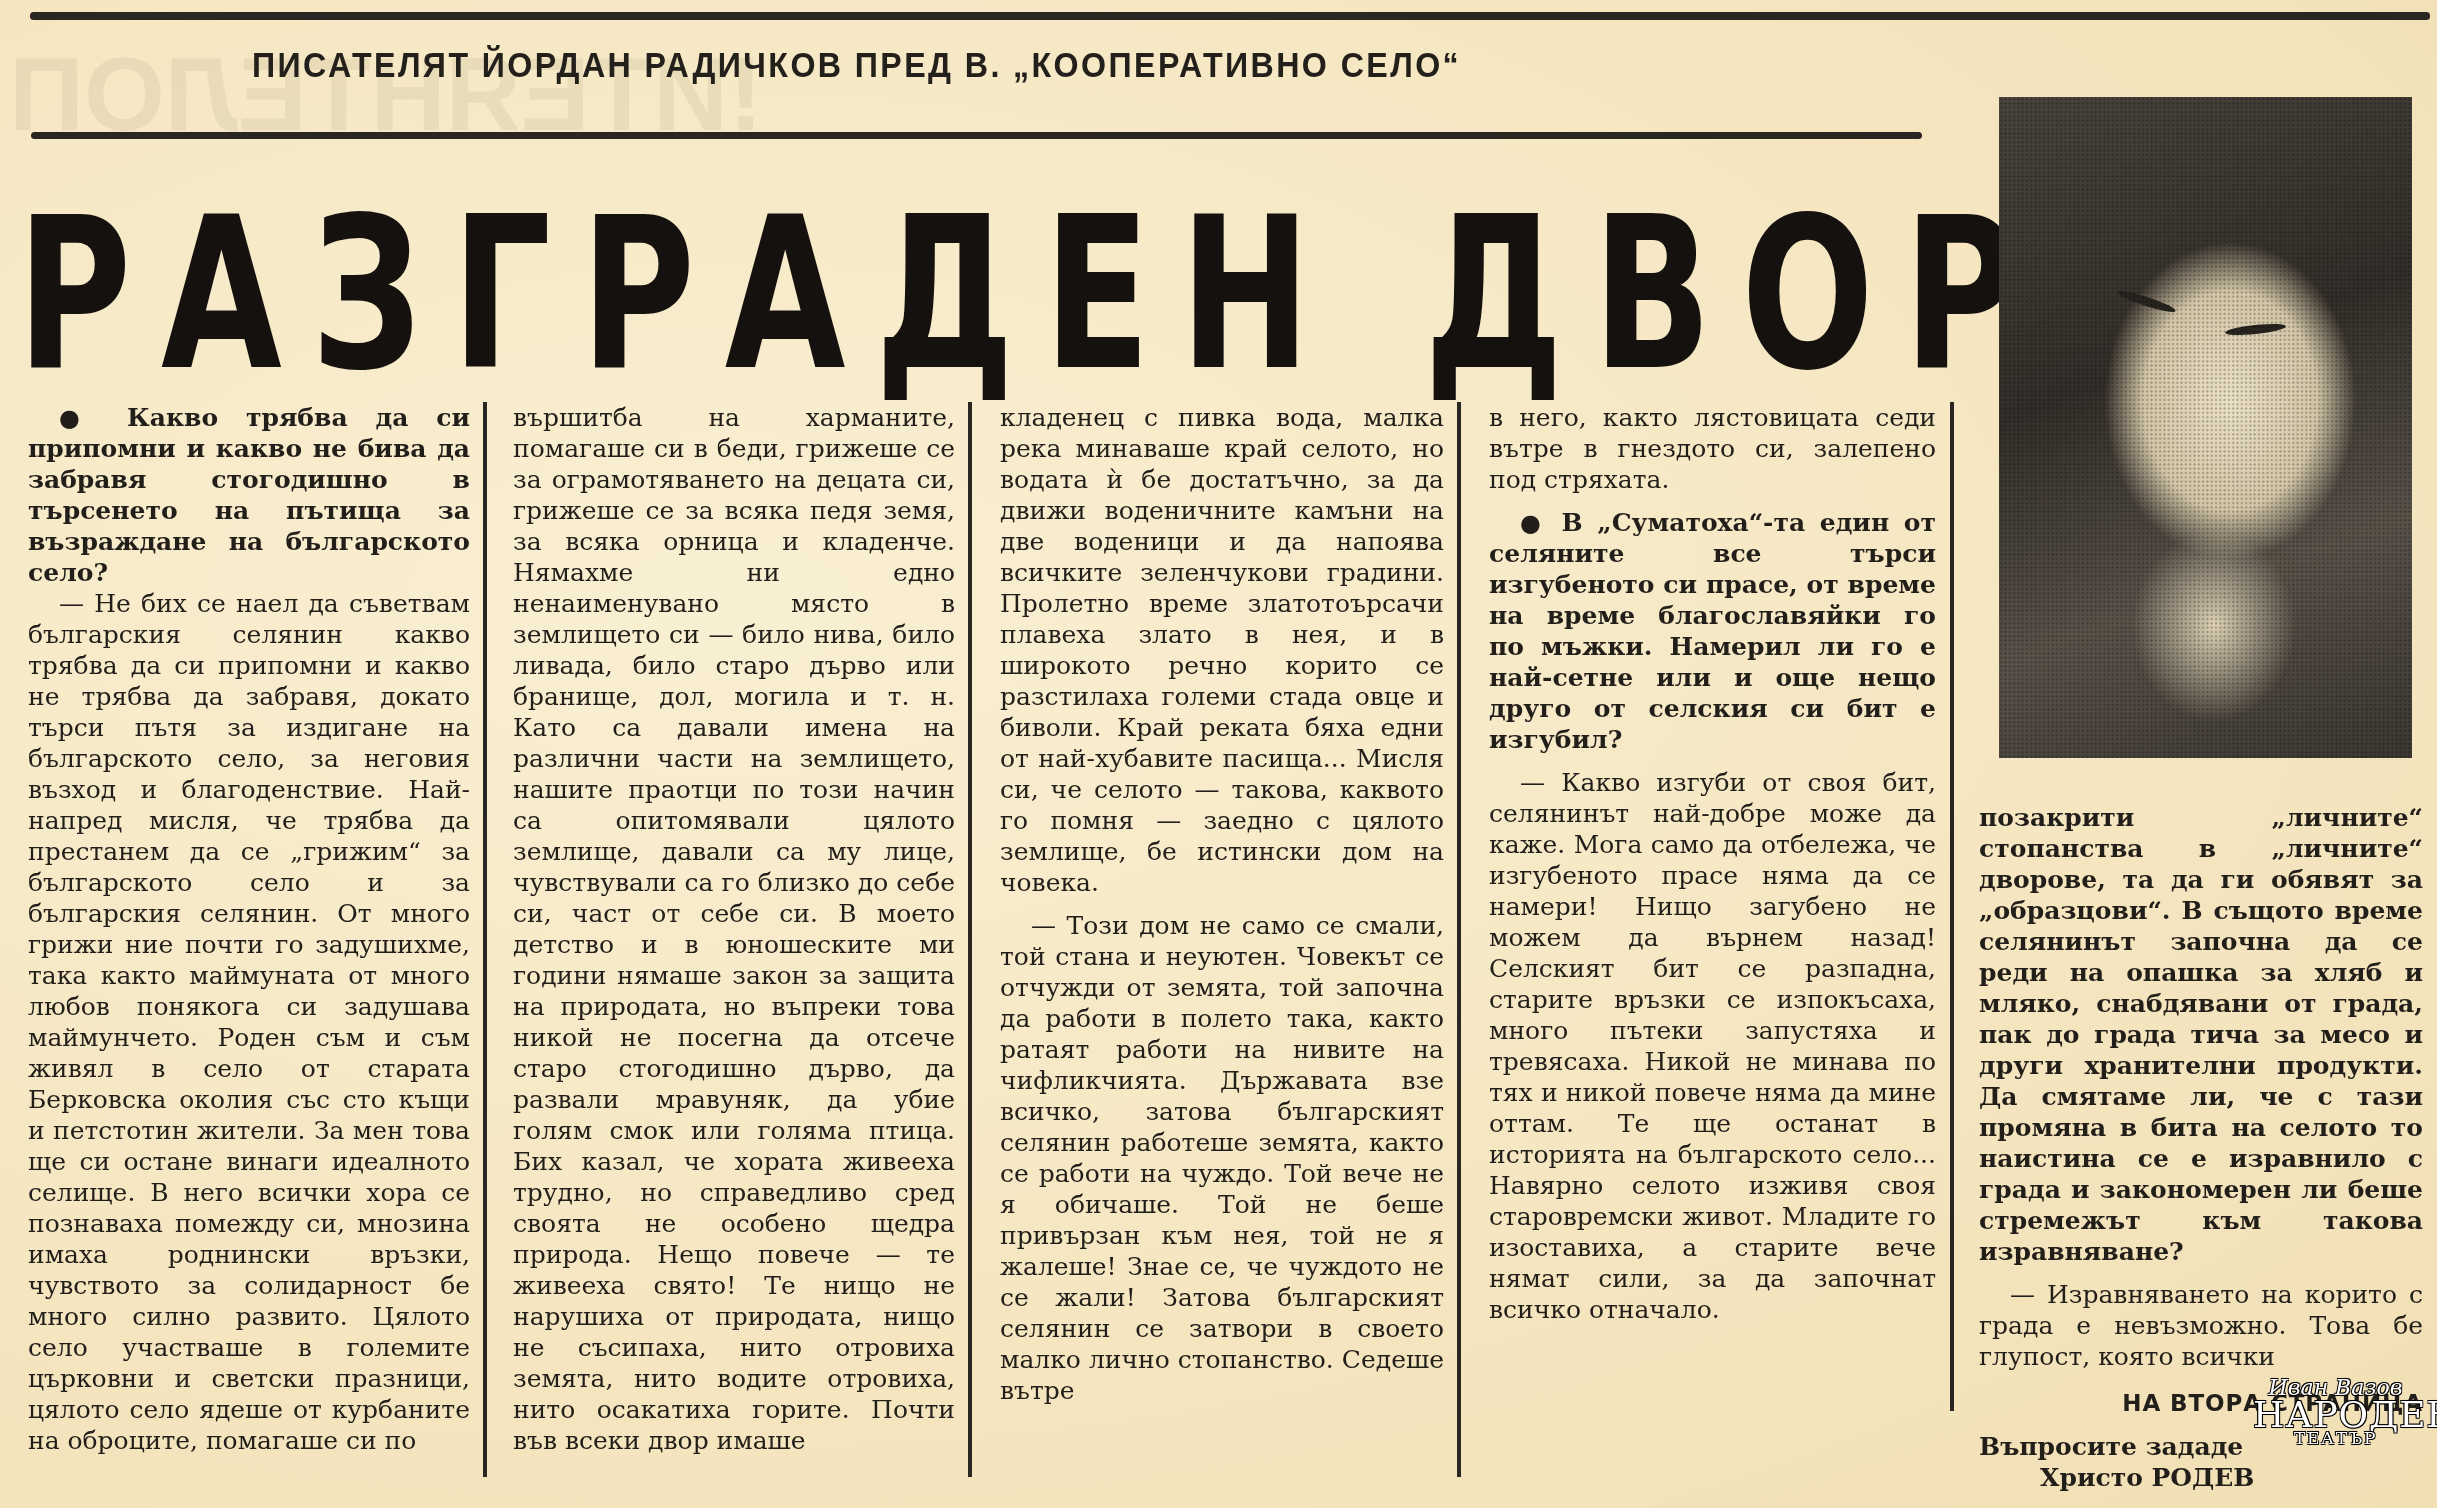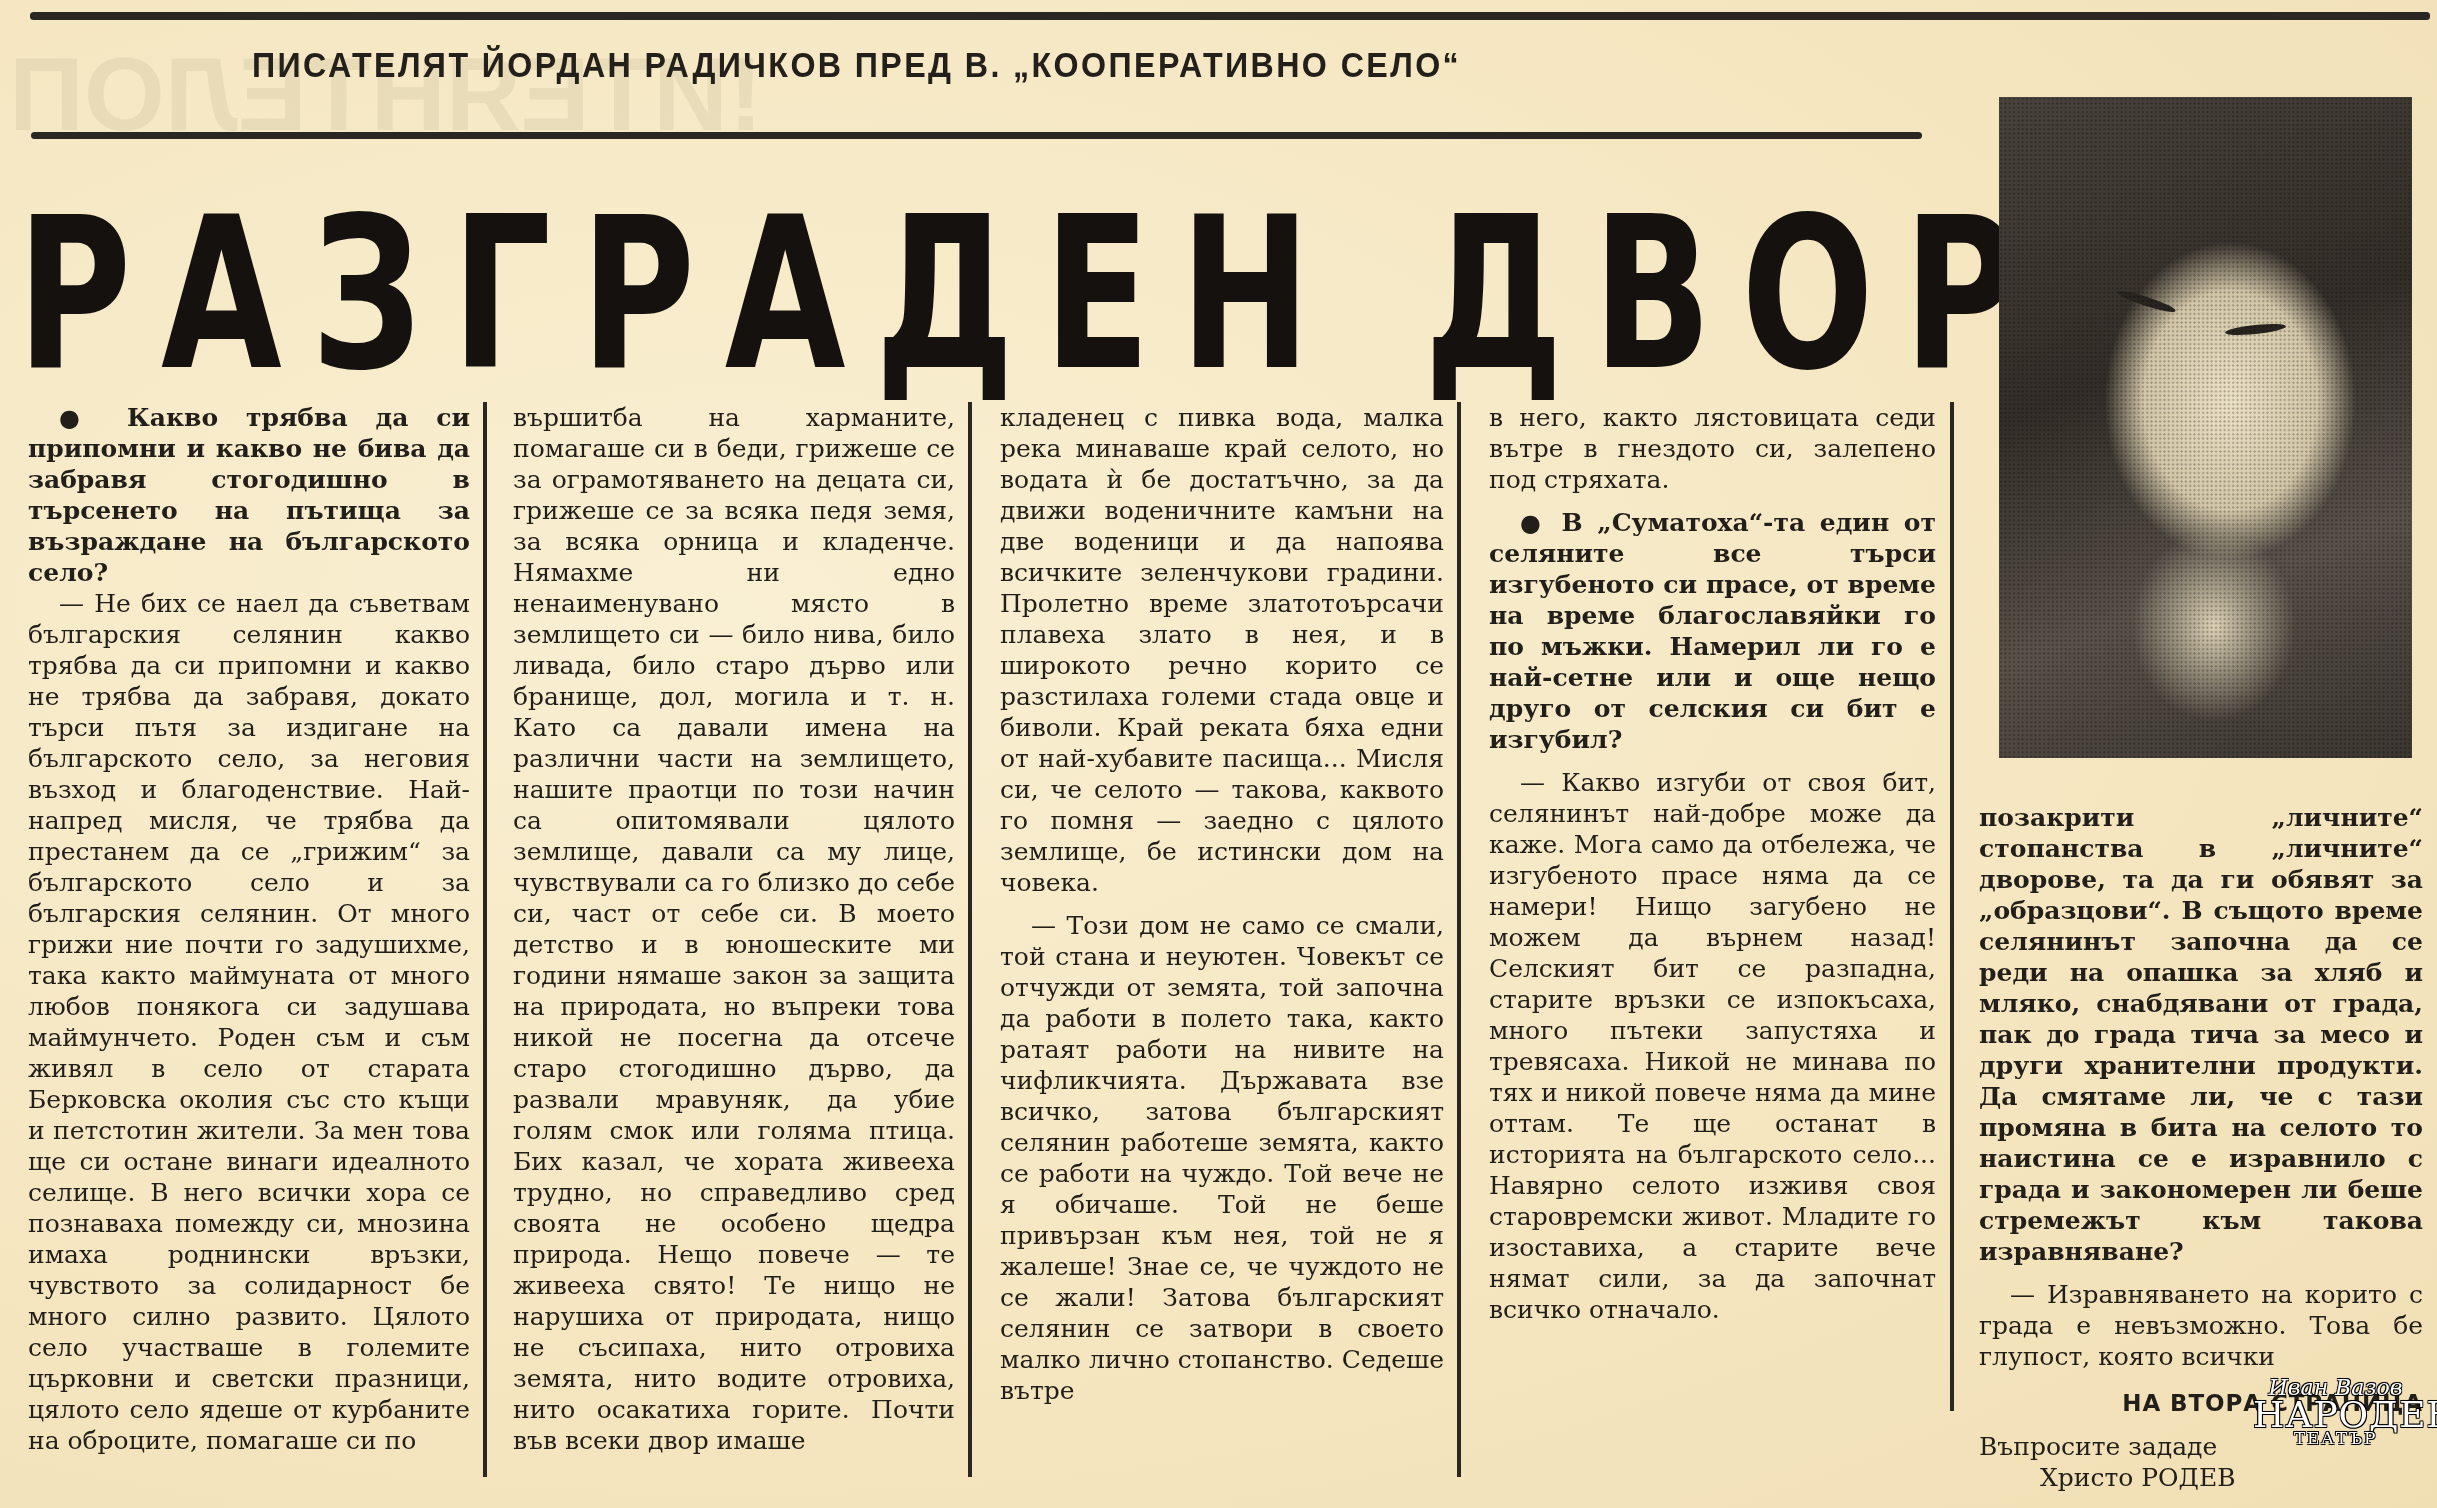--- a/index.html
+++ b/index.html
@@ -44,21 +44,21 @@
   .col {
     position:absolute; font-size:25px; line-height:31px; text-align:justify;
     hyphens:none; color:#221e1a;
   }
   .col p { margin:0; text-indent:31px; }
   .col p.q { font-weight:bold; }
   .col p.gap { margin-top:12px; }
   .bullet { font-size:24px; }
   .vline { position:absolute; width:3.5px; background:#2a2622; }
   .footer-head { font-family:"DejaVu Sans", sans-serif; font-weight:bold; text-align:right; font-size:23px; letter-spacing:0.9px; margin-top:15.7px; }
-  .byline { font-weight:normal; margin-top:12px; }
+  .byline { font-weight:bold; margin-top:12px; }
   .byline span { display:block; }
   .watermark {
     position:absolute; left:2253px; top:1374px; width:165px; height:104px; color:#fff;
     text-align:center; font-family:"DejaVu Serif", serif;
     text-shadow: 0 0 1.7px #000, 0.9px 0.9px 0 #000, -0.9px -0.9px 0 #000, 0.9px -0.9px 0 #000, -0.9px 0.9px 0 #000;
   }
   .watermark .sig { font-style:italic; font-size:22px; line-height:28px; }
   .watermark .l1 { font-size:36px; line-height:26px; letter-spacing:0.9px; }
   .watermark .l2 { font-size:17px; line-height:21px; letter-spacing:1.7px; }
 </style>

